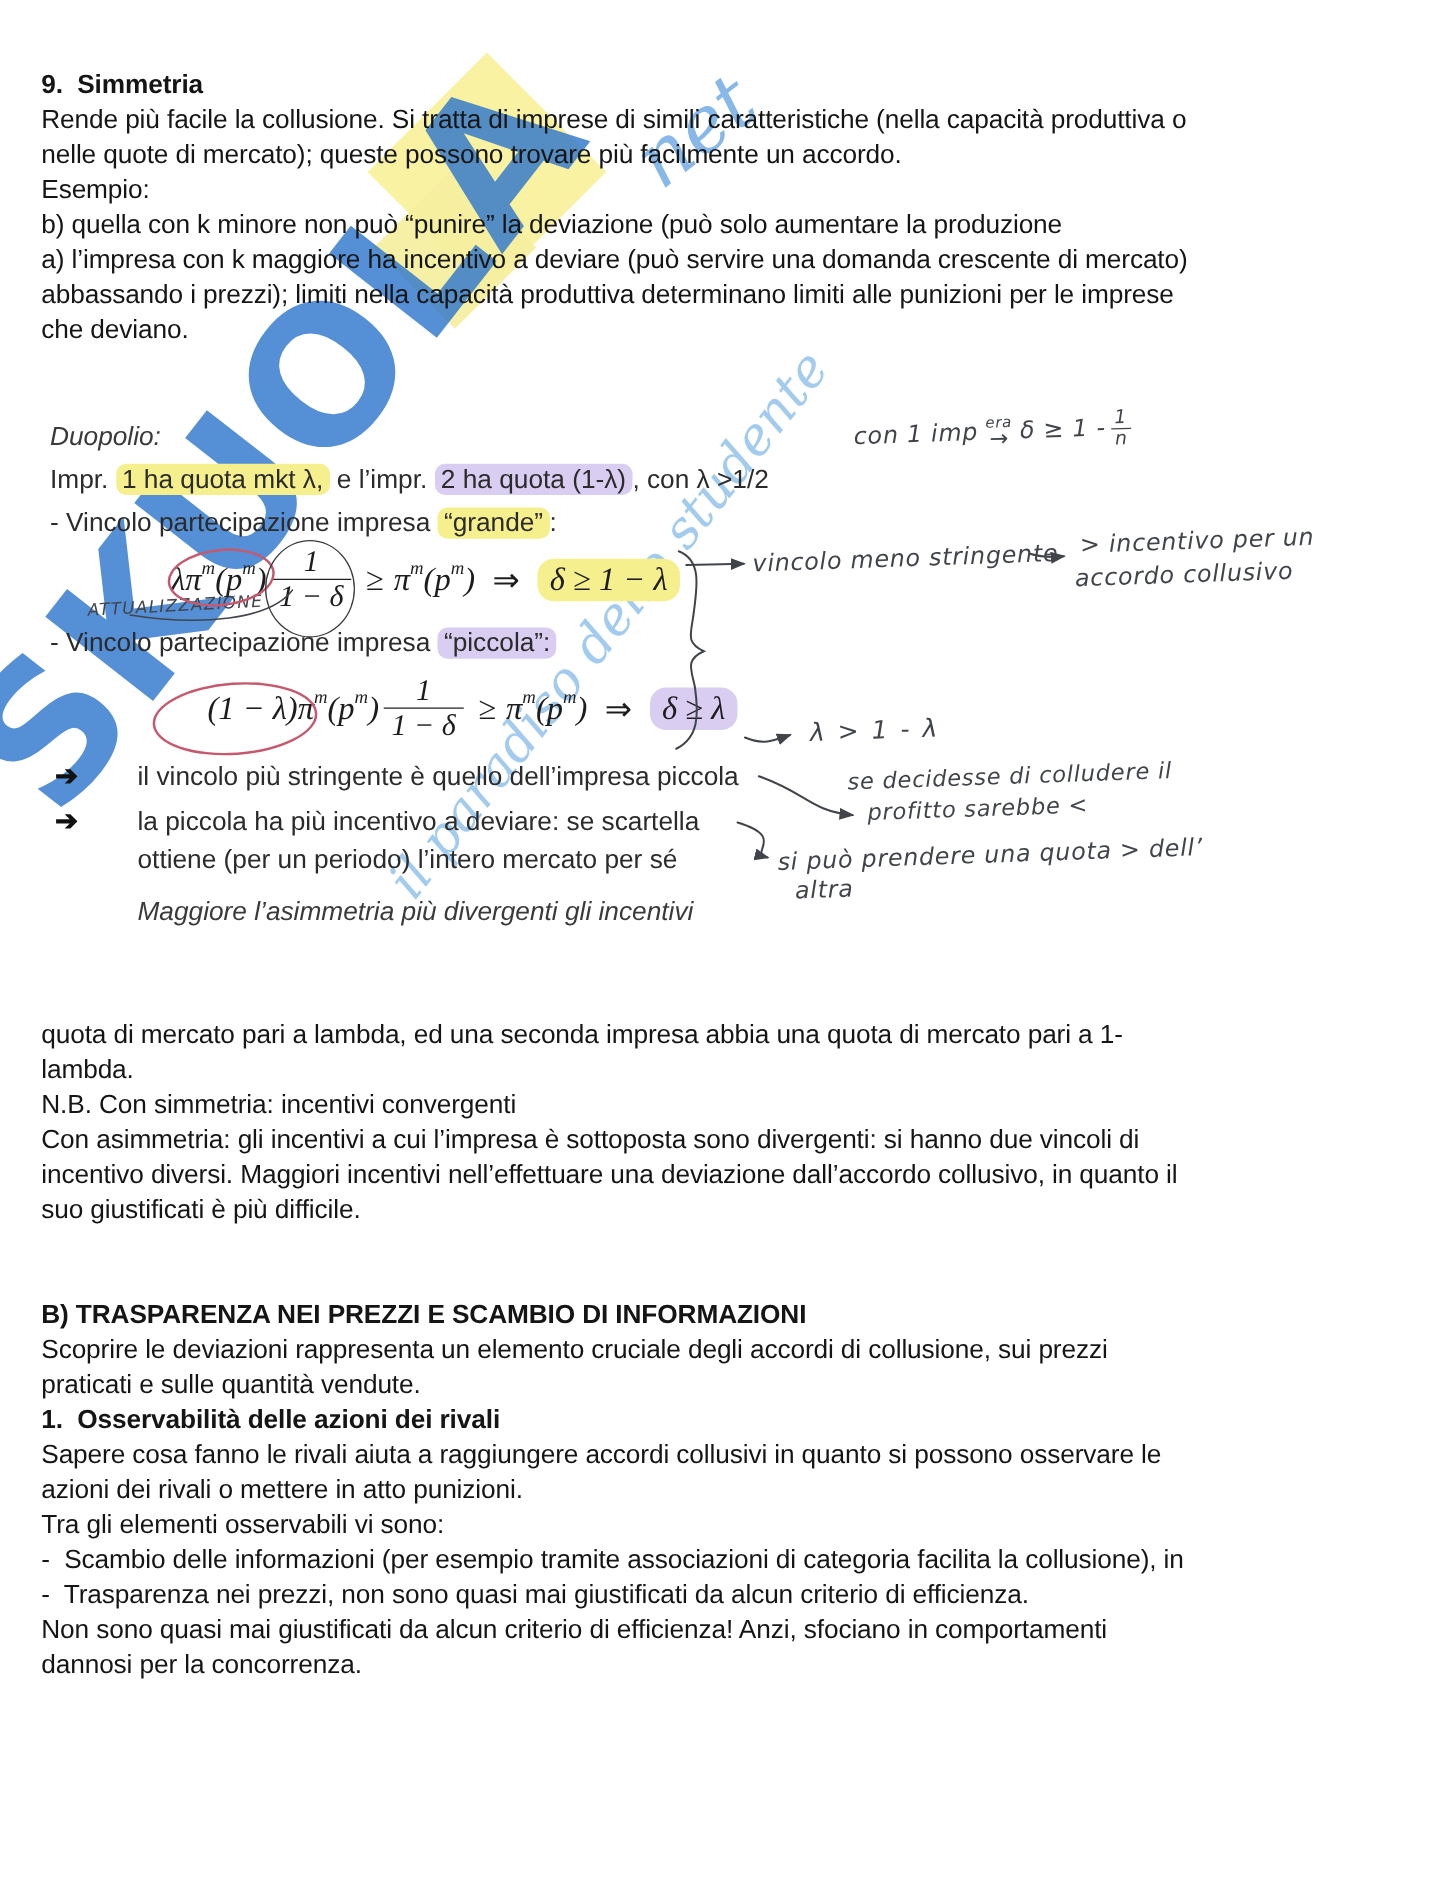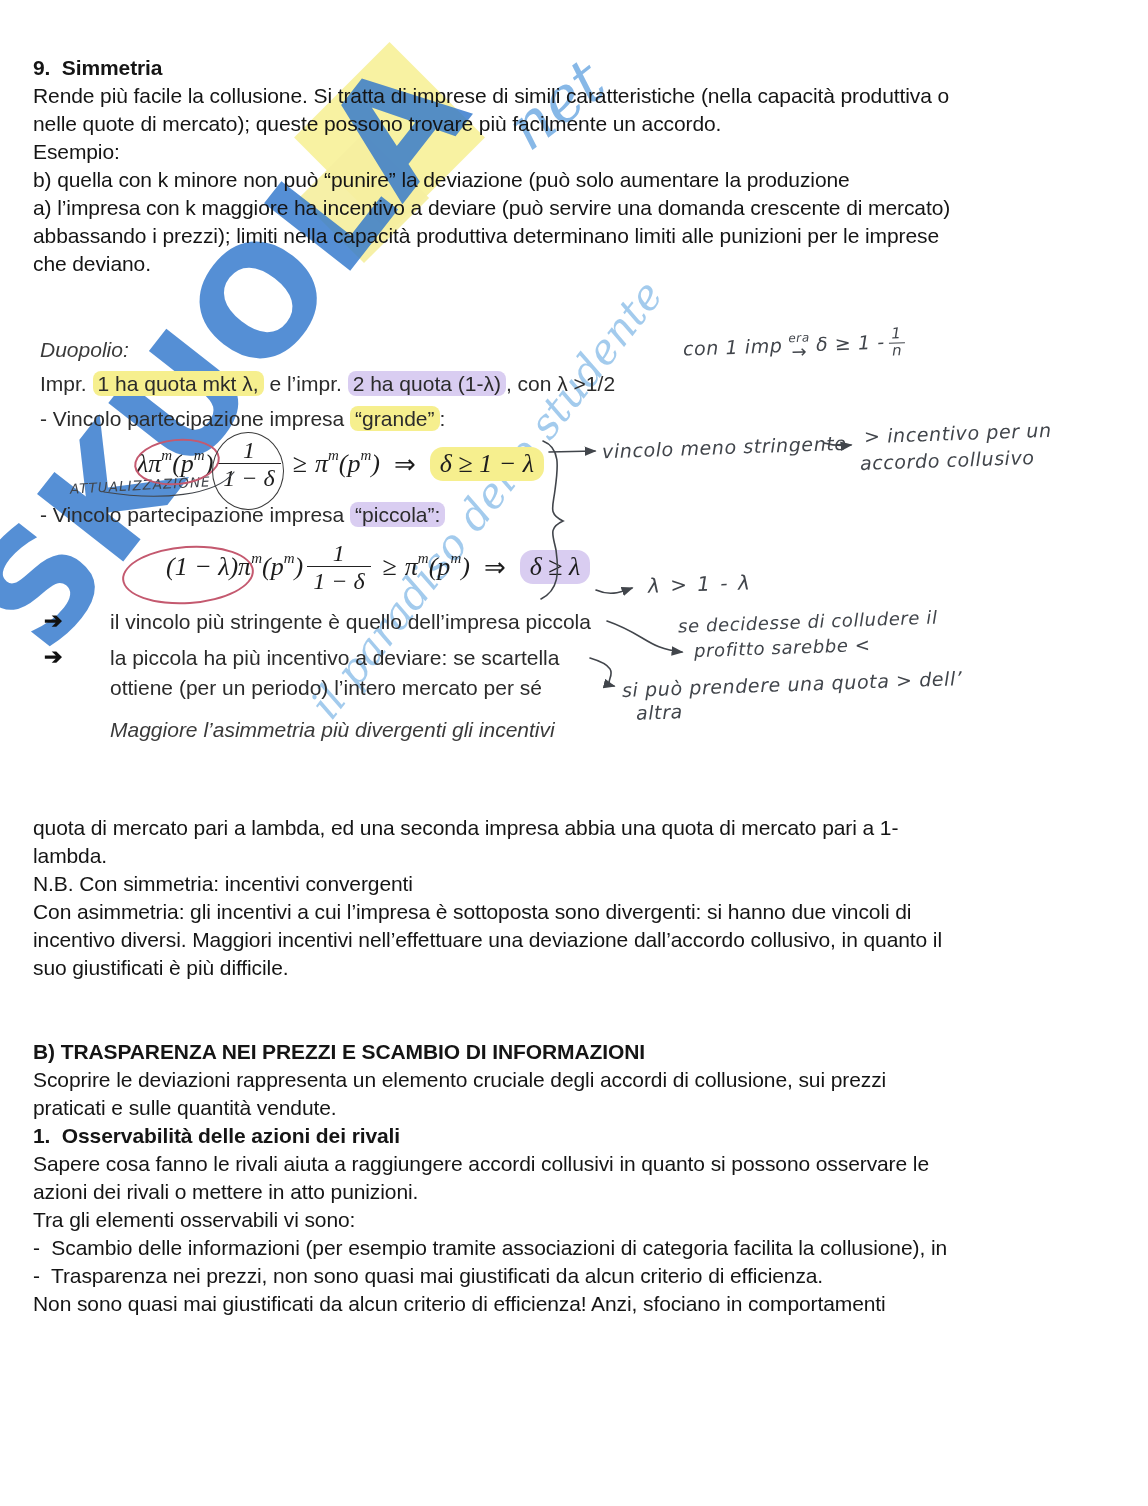--- a/index.html
+++ b/index.html
@@ -187,15 +187,16 @@
     <div class="line bold">B) TRASPARENZA NEI PREZZI E SCAMBIO DI INFORMAZIONI</div>
     <div class="line">Scoprire le deviazioni rappresenta un elemento cruciale degli accordi di collusione, sui prezzi</div>
     <div class="line">praticati e sulle quantità vendute.</div>
     <div class="line bold">1.  Osservabilità delle azioni dei rivali</div>
     <div class="line">Sapere cosa fanno le rivali aiuta a raggiungere accordi collusivi in quanto si possono osservare le</div>
     <div class="line">azioni dei rivali o mettere in atto punizioni.</div>
     <div class="line">Tra gli elementi osservabili vi sono:</div>
     <div class="line">-  Scambio delle informazioni (per esempio tramite associazioni di categoria facilita la collusione), in</div>
     <div class="line">-  Trasparenza nei prezzi, non sono quasi mai giustificati da alcun criterio di efficienza.</div>
     <div class="line">Non sono quasi mai giustificati da alcun criterio di efficienza! Anzi, sfociano in comportamenti</div>
+    <div class="line">dannosi per la concorrenza.</div>
   </div>
 
 </div>
 
 </body></html>

